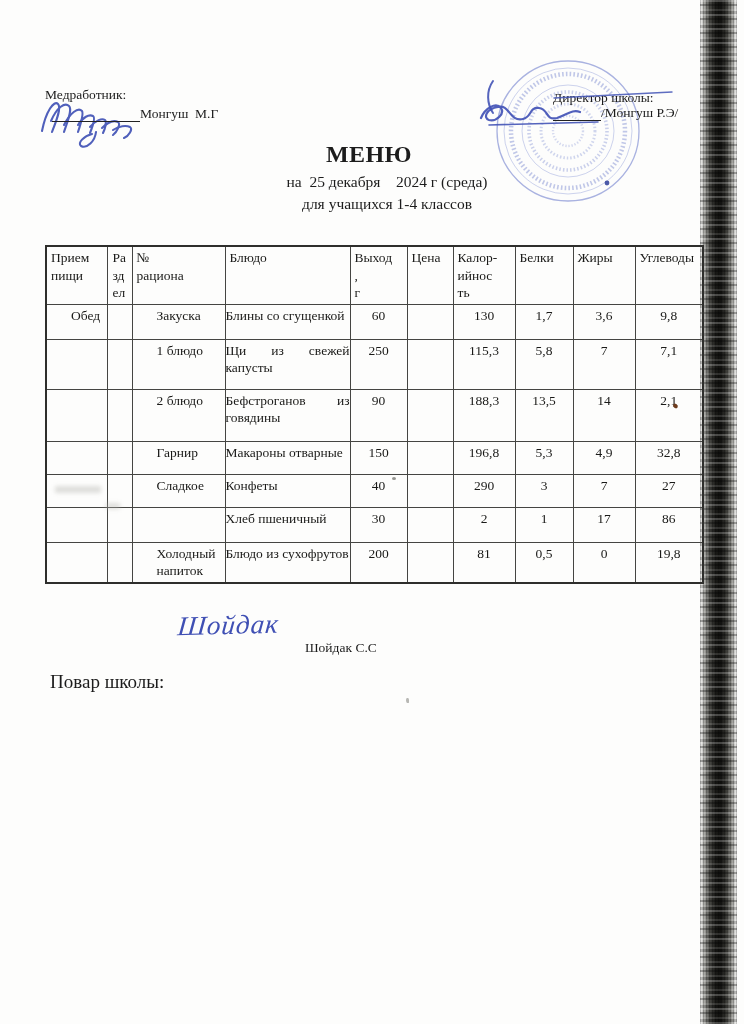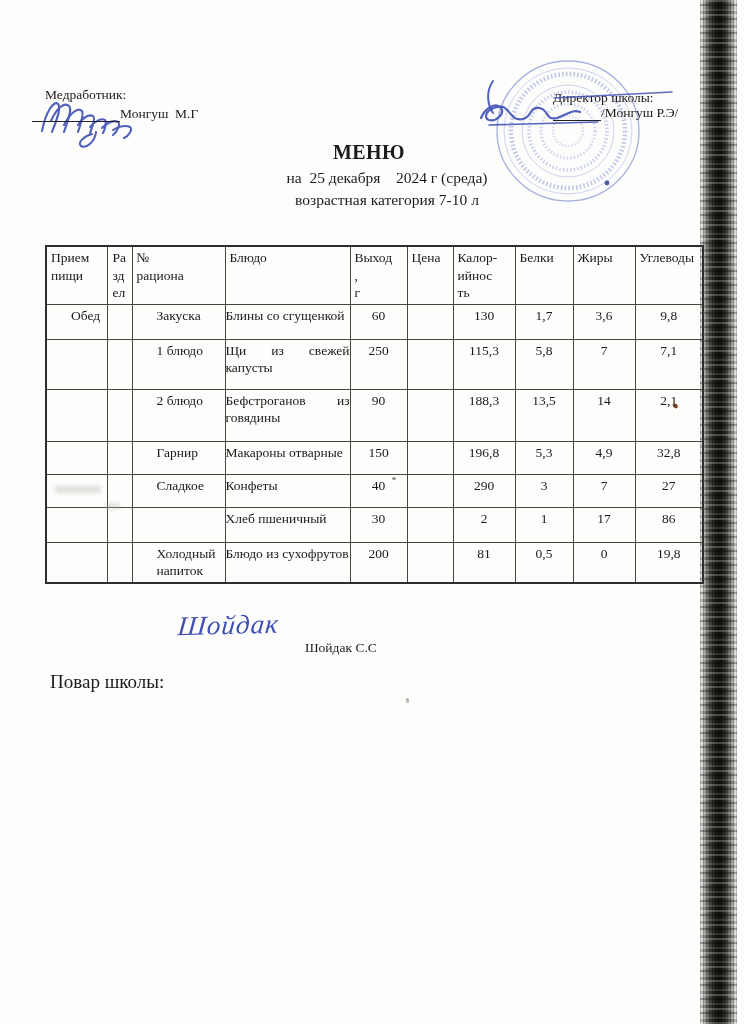--- a/index.html
+++ b/index.html
@@ -29,21 +29,21 @@
   .label { position:absolute; font-size:13.5px; white-space:pre; }
   .sig-row { position:absolute; display:flex; align-items:flex-end; font-size:13.5px; white-space:pre; }
   .u-line { display:inline-block; border-bottom:1.3px solid #222; height:13px; }
   .sig-svg { position:absolute; pointer-events:none; }
 
   
   .stamp { position:absolute; left:494px; top:58px; width:150px; height:148px; }
 
   
   .title { position:absolute; left:0; top:141px; width:738px; text-align:center; }
-  .title .h { font-size:20px; font-weight:bold; letter-spacing:.4px; margin:0 0 3px 0;text-align:center; }
+  .title .h { font-size:24px; font-weight:bold; letter-spacing:.4px; margin:0 0 3px 0;text-align:center; }
   .title .t-line { font-size:15.5px; line-height:21.5px; white-space:pre;padding-left:36px; }
 
   
   table.menu {
     position:absolute; left:45px; top:245px; width:659px;
     border-collapse:collapse; table-layout:fixed;
     font-size:13.5px; color:#1a1a18;
   }
   table.menu { border:2px solid #2e2e2c; }
   table.menu th, table.menu td {
@@ -97,21 +97,21 @@
       <path d="M13,26 C19,12 27,7 31,11 C35,15 28,30 26,37"></path>
       <path d="M26,30 C32,18 40,12 44,16 C46,19 42,31 40,37"></path>
       <path d="M40,30 C45,22 51,19 55,21 C58,23 54,33 52,38"></path>
       <path d="M52,32 C58,25 64,23 67,25 C69,27 67,34 65,38"></path>
       <path d="M64,33 C70,27 76,25 80,27 C83,29 79,37 75,40"></path>
       <path d="M75,35 C81,31 88,30 92,32 C95,34 91,41 86,43"></path>
       <path d="M58,37 C57,46 49,54 43,51 C39,48 46,41 54,39"></path>
     </g>
   </svg>
 
-  <div class="sig-row" style="left:32px; top:106px;">
+  <div class="sig-row" style="left:52px; top:106px;">
     <span class="u-line" style="width:88px;"></span><span>Монгуш  М.Г</span>
   </div>
 
   <svg class="stamp" viewBox="0 0 150 148">
     <g fill="none" stroke="#8492d4">
       <ellipse cx="74" cy="73" rx="71" ry="70" stroke-width="1.3" opacity="0.7"></ellipse>
       <ellipse cx="74" cy="73" rx="64" ry="63" stroke-width="0.9" opacity="0.45"></ellipse>
       <circle cx="74" cy="73" r="57" stroke-width="4.5" stroke-dasharray="1.6 2.2" opacity="0.5"></circle>
       <circle cx="74" cy="73" r="46" stroke-width="0.9" opacity="0.45"></circle>
       <circle cx="74" cy="73" r="39" stroke-width="3.6" stroke-dasharray="1.5 2.1" opacity="0.42"></circle>
@@ -132,21 +132,21 @@
     </g>
   </svg>
 
   <div class="sig-row" style="left:553px; top:105px;">
     <span class="u-line" style="width:48px;"></span><span>/Монгуш Р.Э/</span>
   </div>
 
   <div class="title">
     <div class="h">МЕНЮ</div>
     <div class="t-line">на  25 декабря    2024 г (среда)</div>
-    <div class="t-line">возрастная категория 7-10 л</div>
+    <div class="t-line">для учащихся 1-4 классов</div>
   </div>
 
   <table class="menu">
     <colgroup>
       <col style="width:61px">
         <col style="width:25px">
         <col style="width:93px">
         <col style="width:125px">
       <col style="width:57px">
         <col style="width:46px">

